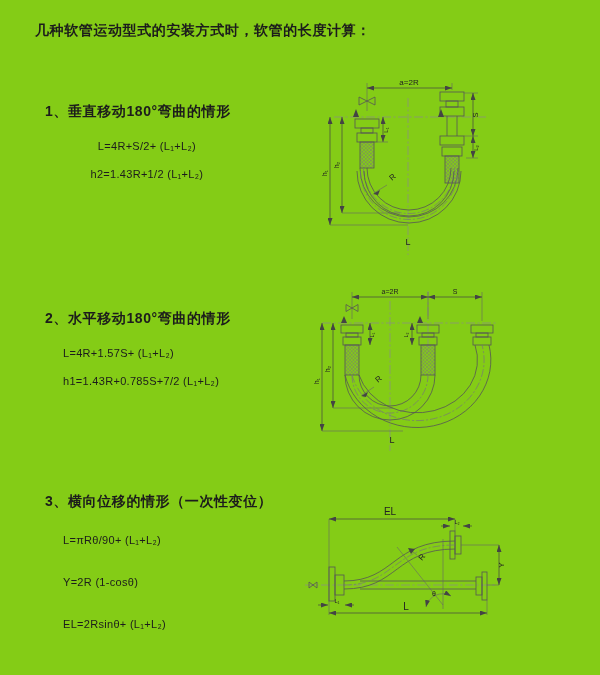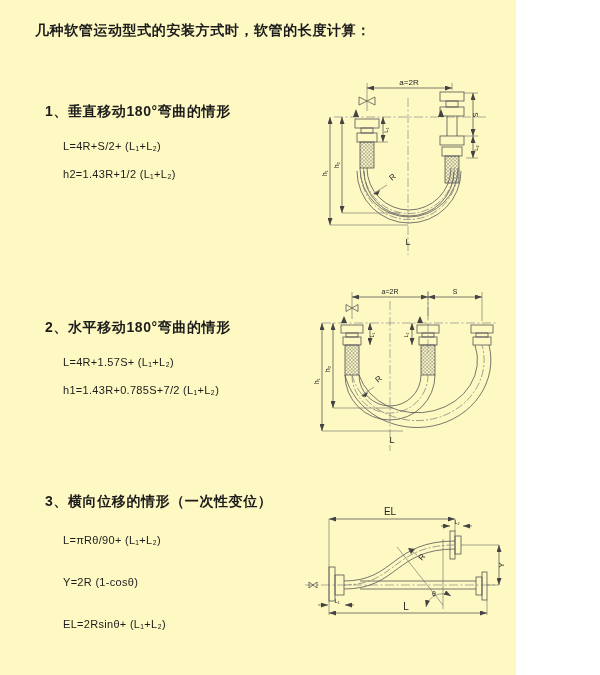--- a/index.html
+++ b/index.html
@@ -1,22 +1,22 @@
 <!DOCTYPE html>
 <html><head>
 <meta charset="utf-8">
 <style>
   html,body { margin:0; padding:0; background:#ffffff; }
   .page {
-    position:relative; width:516px; height:675px; background:#fef9c3;
+    position:relative; width:600px; height:675px; background:#84cc16;
     font-family:"Liberation Sans","DejaVu Sans",sans-serif; color:#1c1c1c; overflow:hidden;
   }
   .title { position:absolute; left:35px; top:22px; font-size:14px; font-weight:700; letter-spacing:.6px; }
   .section { position:absolute; left:45px; }
-  #sec1 { top:103px; } #sec2 { top:319px; } #sec3 { top:493px; }
+  #sec1 { top:103px;text-align:center; } #sec2 { top:310px; } #sec3 { top:493px; }
   .sec-heading { font-size:14px; font-weight:700; letter-spacing:.6px; margin:0 0 11px 0; }
   .formula { font-size:11px; margin-left:18px; height:28px; line-height:28px; letter-spacing:.3px; white-space:pre; }
   #sec3 .formula { height:26px; line-height:26px;margin-top:16px; }
   svg.diagram { position:absolute; }
   #dia1 { left:308px; top:73px; }
   #dia2 { left:308px; top:283px; }
   #dia3 { left:300px; top:493px; }
   svg text { font-family:"Liberation Sans","DejaVu Sans",sans-serif; fill:#222; }
   .ln   { stroke:#555; stroke-width:.8; fill:none; }
   .thin { stroke:#666; stroke-width:.6; fill:none; }

